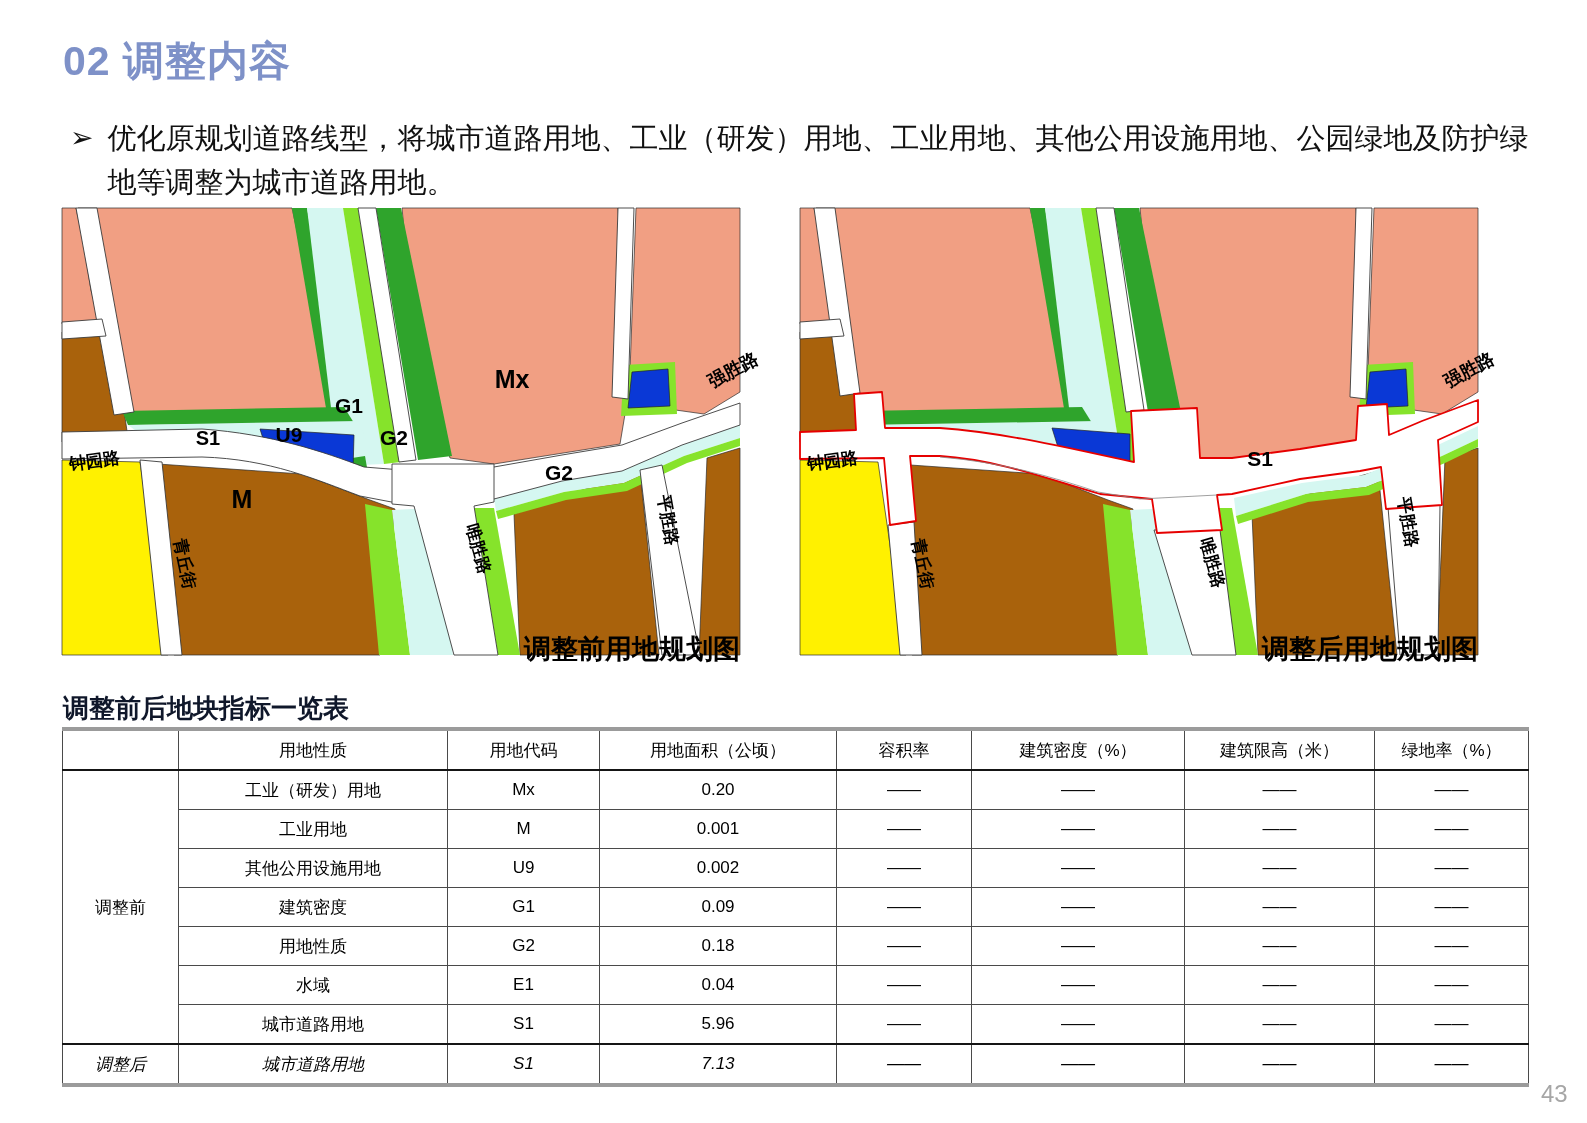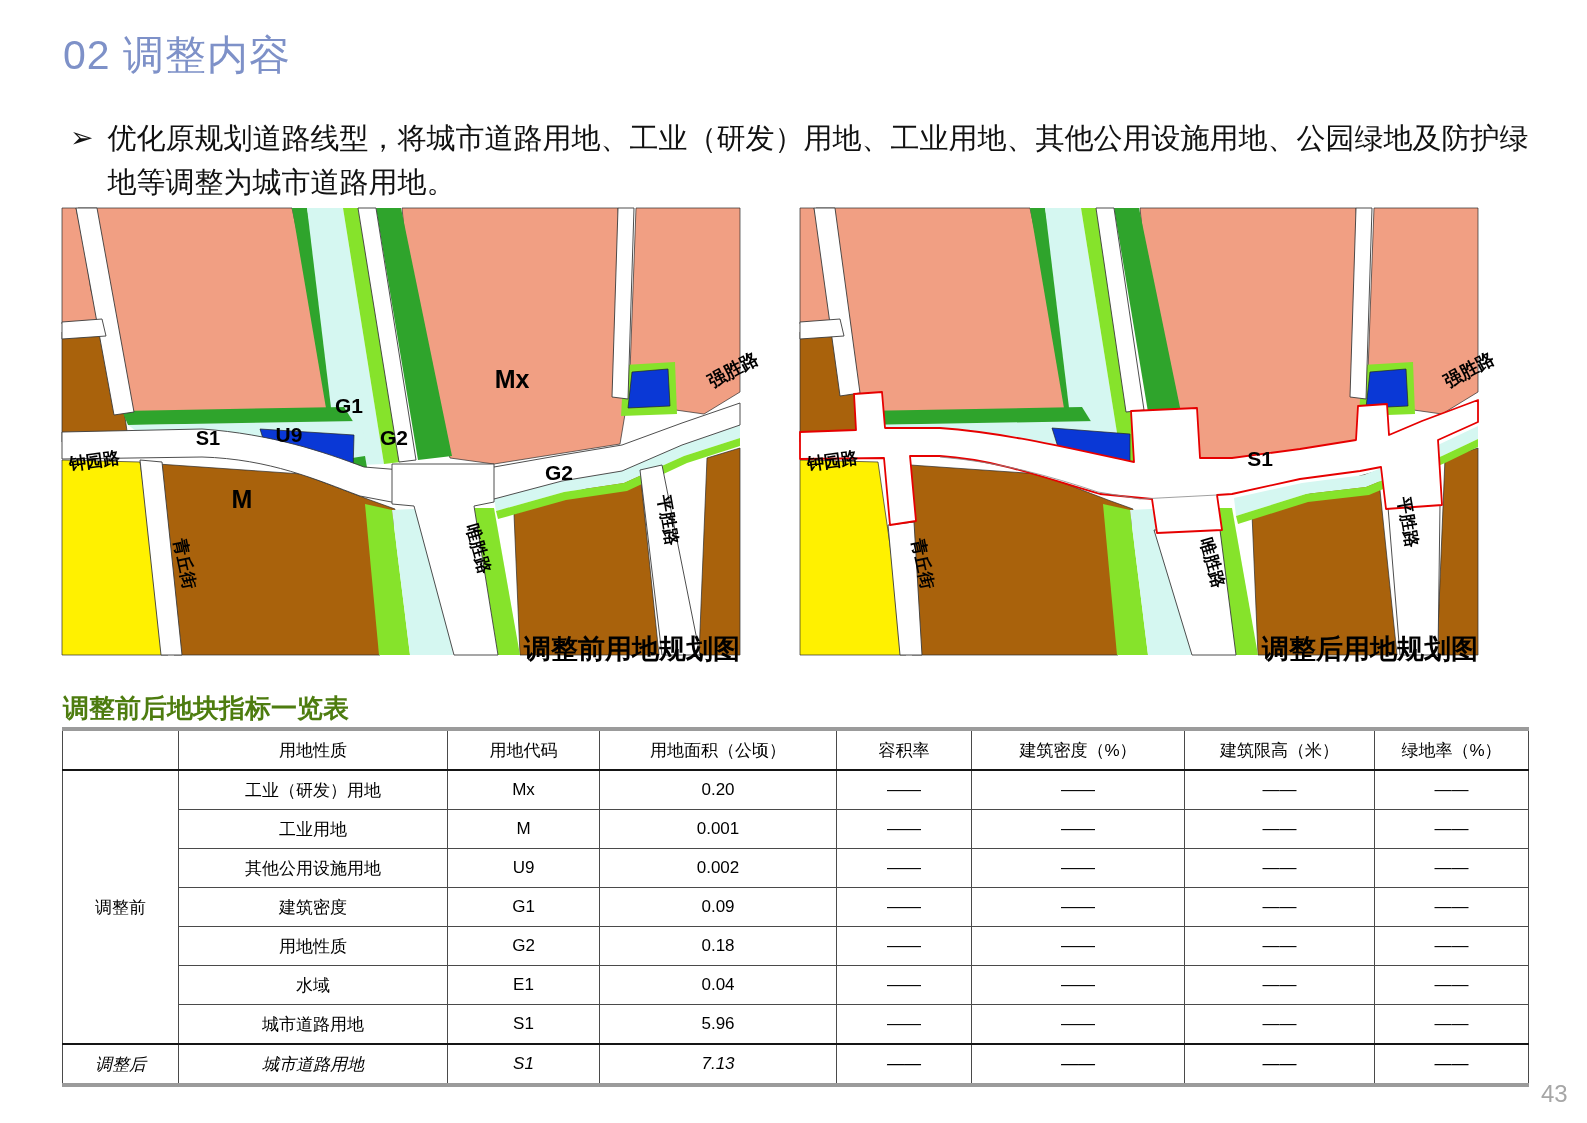--- a/index.html
+++ b/index.html
@@ -1,19 +1,19 @@
 <!DOCTYPE html>
 <html><head>
 <meta charset="utf-8">
 <style>
   html,body{margin:0;padding:0;background:#fff;}
   body{font-family:"Liberation Sans","DejaVu Sans",sans-serif;color:#111;}
   .page{position:relative;width:1587px;height:1123px;background:#fff;overflow:hidden;}
 
-  .page-title{position:absolute;left:63px;top:28px;font-size:41px;font-weight:normal;color:#7E91C8;letter-spacing:1px;}
+  .page-title{position:absolute;left:63px;top:34px;font-size:41px;font-weight:bold;color:#7E91C8;letter-spacing:1px;}
 
   .bullet-row{position:absolute;left:70px;top:116px;width:1470px;display:flex;}
   .bullet-marker{font-size:28px;line-height:44px;margin-right:14px;flex:0 0 auto;}
   .bullet-text{font-size:29px;line-height:44px;color:#111;}
 
   .map{position:absolute;top:208px;width:678px;height:447px;}
   .map-before{left:62px;}
   .map-after{left:800px;}
   .map svg{overflow:visible;display:block;}
 
@@ -26,21 +26,21 @@
   .c-cyan{fill:#D5F7F1;}
   .road{fill:#fff;stroke:#3A3A3A;stroke-width:.9;}
   .redroad{fill:#fff;stroke:#E60000;stroke-width:1.8;stroke-linejoin:round;}
   .innerline{fill:none;stroke:#888;stroke-width:.8;}
   .maplabel{font-weight:bold;fill:#000;}
 
   .caption{position:absolute;top:631px;width:678px;text-align:right;font-size:27px;font-weight:bold;color:#000;}
   .caption-before{left:62px;}
   .caption-after{left:800px;}
 
-  .table-title{position:absolute;left:63px;top:691px;font-size:26px;font-weight:bold;color:#4d7c0f;}
+  .table-title{position:absolute;left:63px;top:691px;font-size:26px;font-weight:bold;color:#0f172a;}
 
   .idx-table{position:absolute;left:62px;top:727px;border-collapse:collapse;table-layout:fixed;width:1466px;font-size:17px;color:#000;
     border-top:4px solid #9b9b9b;border-bottom:4px solid #9b9b9b;}
   .idx-table th,.idx-table td{border:1.5px solid #4a4a4a;text-align:center;vertical-align:middle;height:38px;padding:0 4px;font-weight:400;white-space:nowrap;overflow:hidden;}
   .idx-table thead th{border-bottom:2.5px solid #151515;}
   .idx-table tr.sep th,.idx-table tr.sep td{border-top:2.5px solid #151515;font-style:italic;}
 
   .page-number{position:absolute;left:1541px;top:1080px;font-size:24px;color:#A6A6A6;}
 </style>
 </head>

